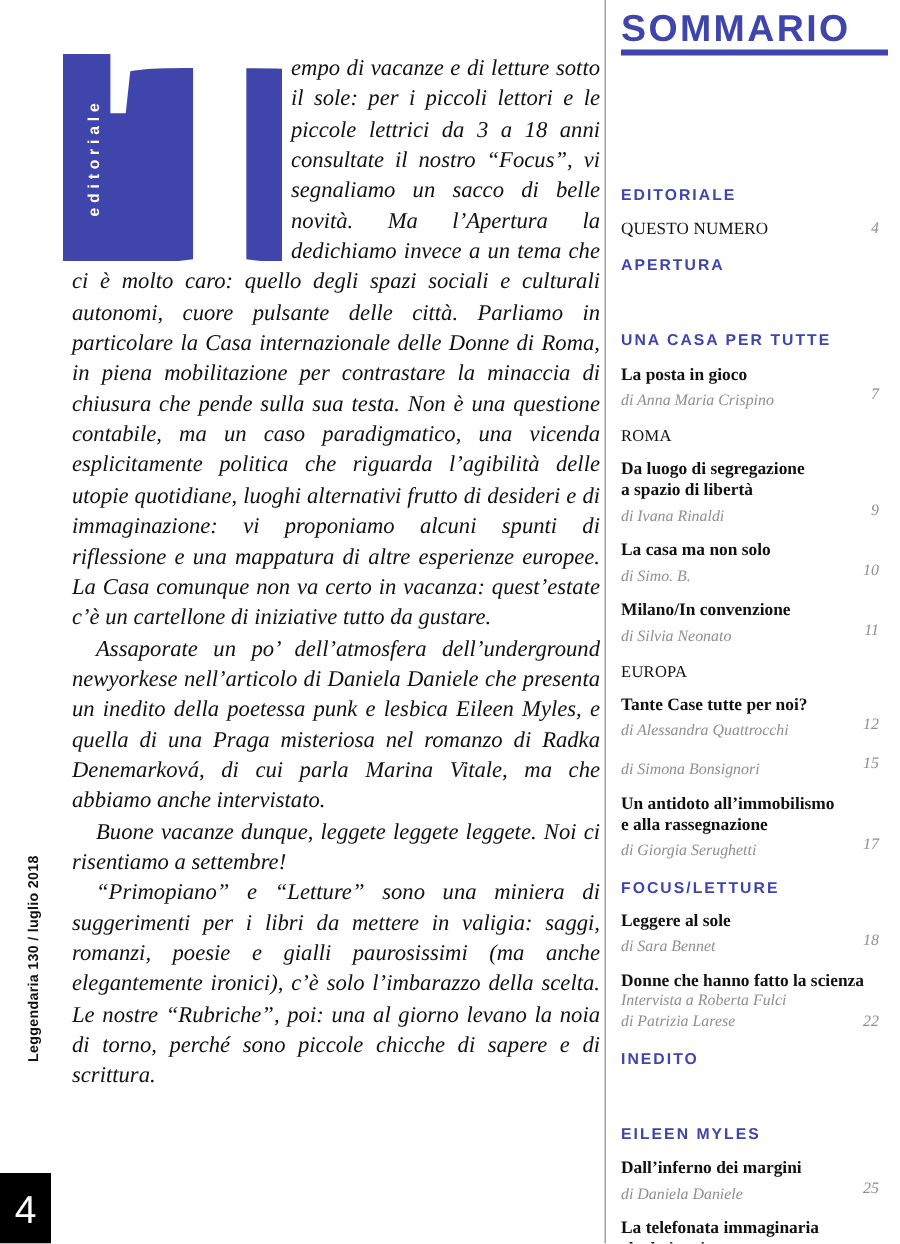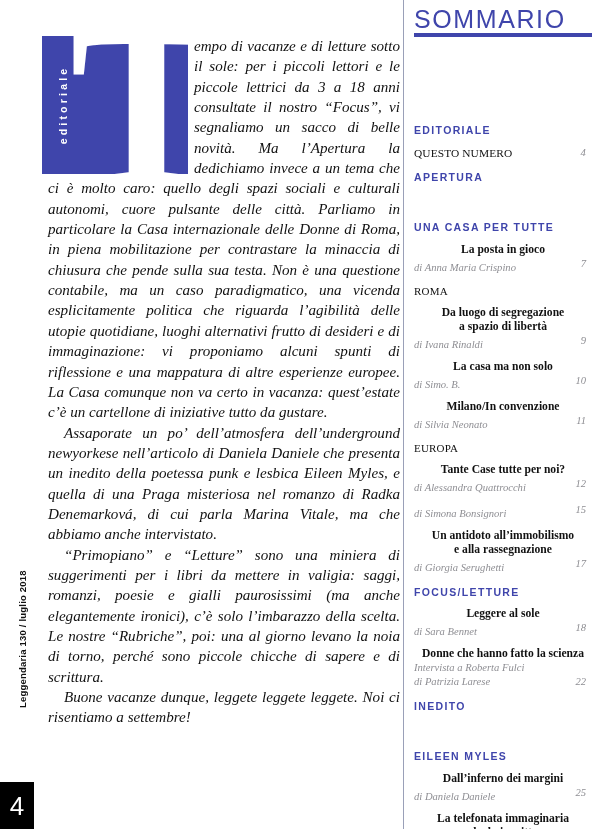--- a/index.html
+++ b/index.html
@@ -157,21 +157,21 @@
     top: 0;
     width: 178px;
     height: 829px;
   }
   .toc-title {
     position: absolute;
     left: 0;
     top: 7px;
     font-family: "Liberation Sans", sans-serif;
     font-size: 25px;
-    font-weight: normal;
+    font-weight: bold;
     letter-spacing: 1.6px;
     color: #3f45ab;
     line-height: 1;
   }
   .toc-rule {
     position: absolute;
     left: 0;
     top: 33px;
     width: 178px;
     height: 4px;
@@ -212,21 +212,20 @@
     margin-top: 8px;
     position: relative;
   }
 
   .entry-title {
     font-family: "Liberation Serif", serif;
     font-size: 11.6px;
     font-weight: bold;
     color: #111111;
     line-height: 14px;
-    text-align: center;
   }
   .entry-title .l2 { display: block; }
 
   .entry-meta {
     position: relative;
     min-height: 13px;
   }
   .entry-byline {
     font-family: "Liberation Serif", serif;
     font-style: italic;
@@ -277,22 +276,22 @@
 
   <div class="editorial">
     <div class="dropcap-box">
       <div class="dropcap-vert">editoriale</div>
       <div class="dropcap-T">T</div>
     </div>
     <div class="body-text">
       <div class="dc-float"></div>
       <p class="first">empo di vacanze e di letture sotto il sole: per i piccoli lettori e le piccole lettrici da 3 a 18 anni consultate il nostro “Focus”, vi segnaliamo un sacco di belle novità. Ma l’Apertura la dedichiamo invece a un tema che ci è molto caro: quello degli spazi sociali e culturali autonomi, cuore pulsante delle città. Parliamo in particolare la Casa internazionale delle Donne di Roma, in piena mobilitazione per contrastare la minaccia di chiusura che pende sulla sua testa. Non è una questione contabile, ma un caso paradigmatico, una vicenda esplicitamente politica che riguarda l’agibilità delle utopie quotidiane, luoghi alternativi frutto di desideri e di immaginazione: vi proponiamo alcuni spunti di riflessione e una mappatura di altre esperienze europee. La Casa comunque non va certo in vacanza: quest’estate c’è un cartellone di iniziative tutto da gustare.</p>
       <p>Assaporate un po’ dell’atmosfera dell’underground newyorkese nell’articolo di Daniela Daniele che presenta un inedito della poetessa punk e lesbica Eileen Myles, e quella di una Praga misteriosa nel romanzo di Radka Denemarková, di cui parla Marina Vitale, ma che abbiamo anche intervistato.</p>
+      <p>Buone vacanze dunque, leggete leggete leggete. Noi ci risentiamo a settembre!</p>
       <p>“Primopiano” e “Letture” sono una miniera di suggerimenti per i libri da mettere in valigia: saggi, romanzi, poesie e gialli paurosissimi (ma anche elegantemente ironici), c’è solo l’imbarazzo della scelta. Le nostre “Rubriche”, poi: una al giorno levano la noia di torno, perché sono piccole chicche di sapere e di scrittura.</p>
-      <p>Buone vacanze dunque, leggete leggete leggete. Noi ci risentiamo a settembre!</p>
     </div>
   </div>
 
   <div class="v-rule"></div>
 
   <div class="toc">
     <div class="toc-title">SOMMARIO</div>
     <div class="toc-rule"></div>
     <div class="toc-list" id="toc-list">
         <div class="sec-head first"><span>EDITORIALE</span></div>

